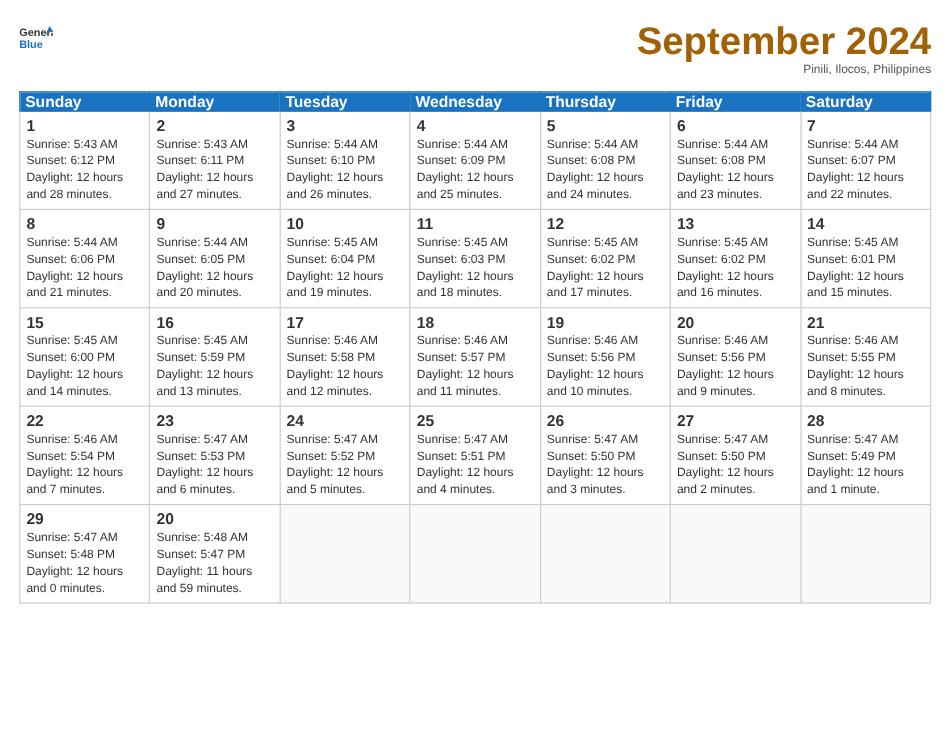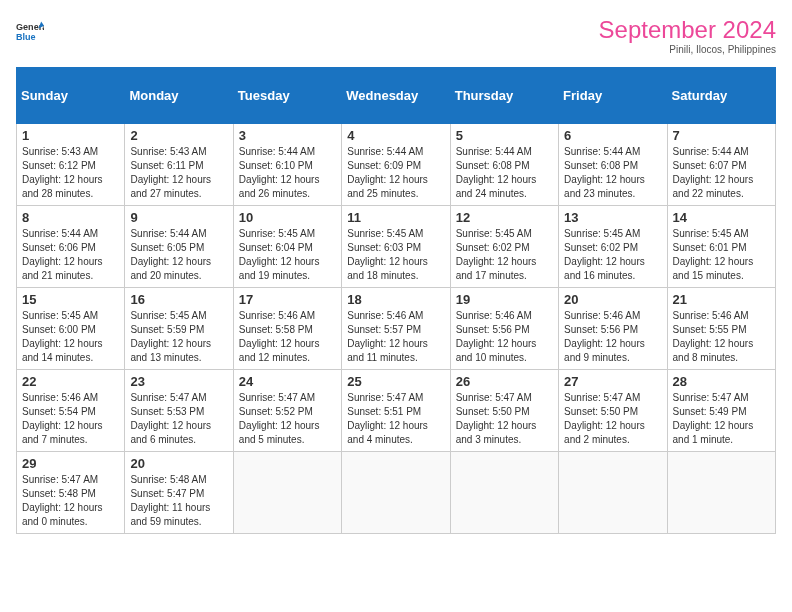--- a/index.html
+++ b/index.html
@@ -22,37 +22,37 @@
       gap: 4px;
     }
     .logo-icon {
       width: 28px;
       height: 28px;
     }
     .title-block {
       text-align: right;
     }
     .month-title {
-      font-size: 24px;
-      font-weight: normal;
-      color: #ec4899;
+      font-size: 32px;
+      font-weight: bold;
+      color: #a16207;
     }
     .location {
       font-size: 10px;
       color: #555;
     }
     table {
       width: 100%;
       border-collapse: collapse;
       table-layout: fixed;
     }
     th {
       background-color: #1a73c1;
       color: white;
-      padding: 20px 4px;
+      padding: 0 4px;
       font-size: 13px;
       font-weight: bold;
       text-align: left;
       border: 1px solid #1a73c1;
     }
     td {
       border: 1px solid #ccc;
       vertical-align: top;
       padding: 4px 5px;
       font-size: 10px;

